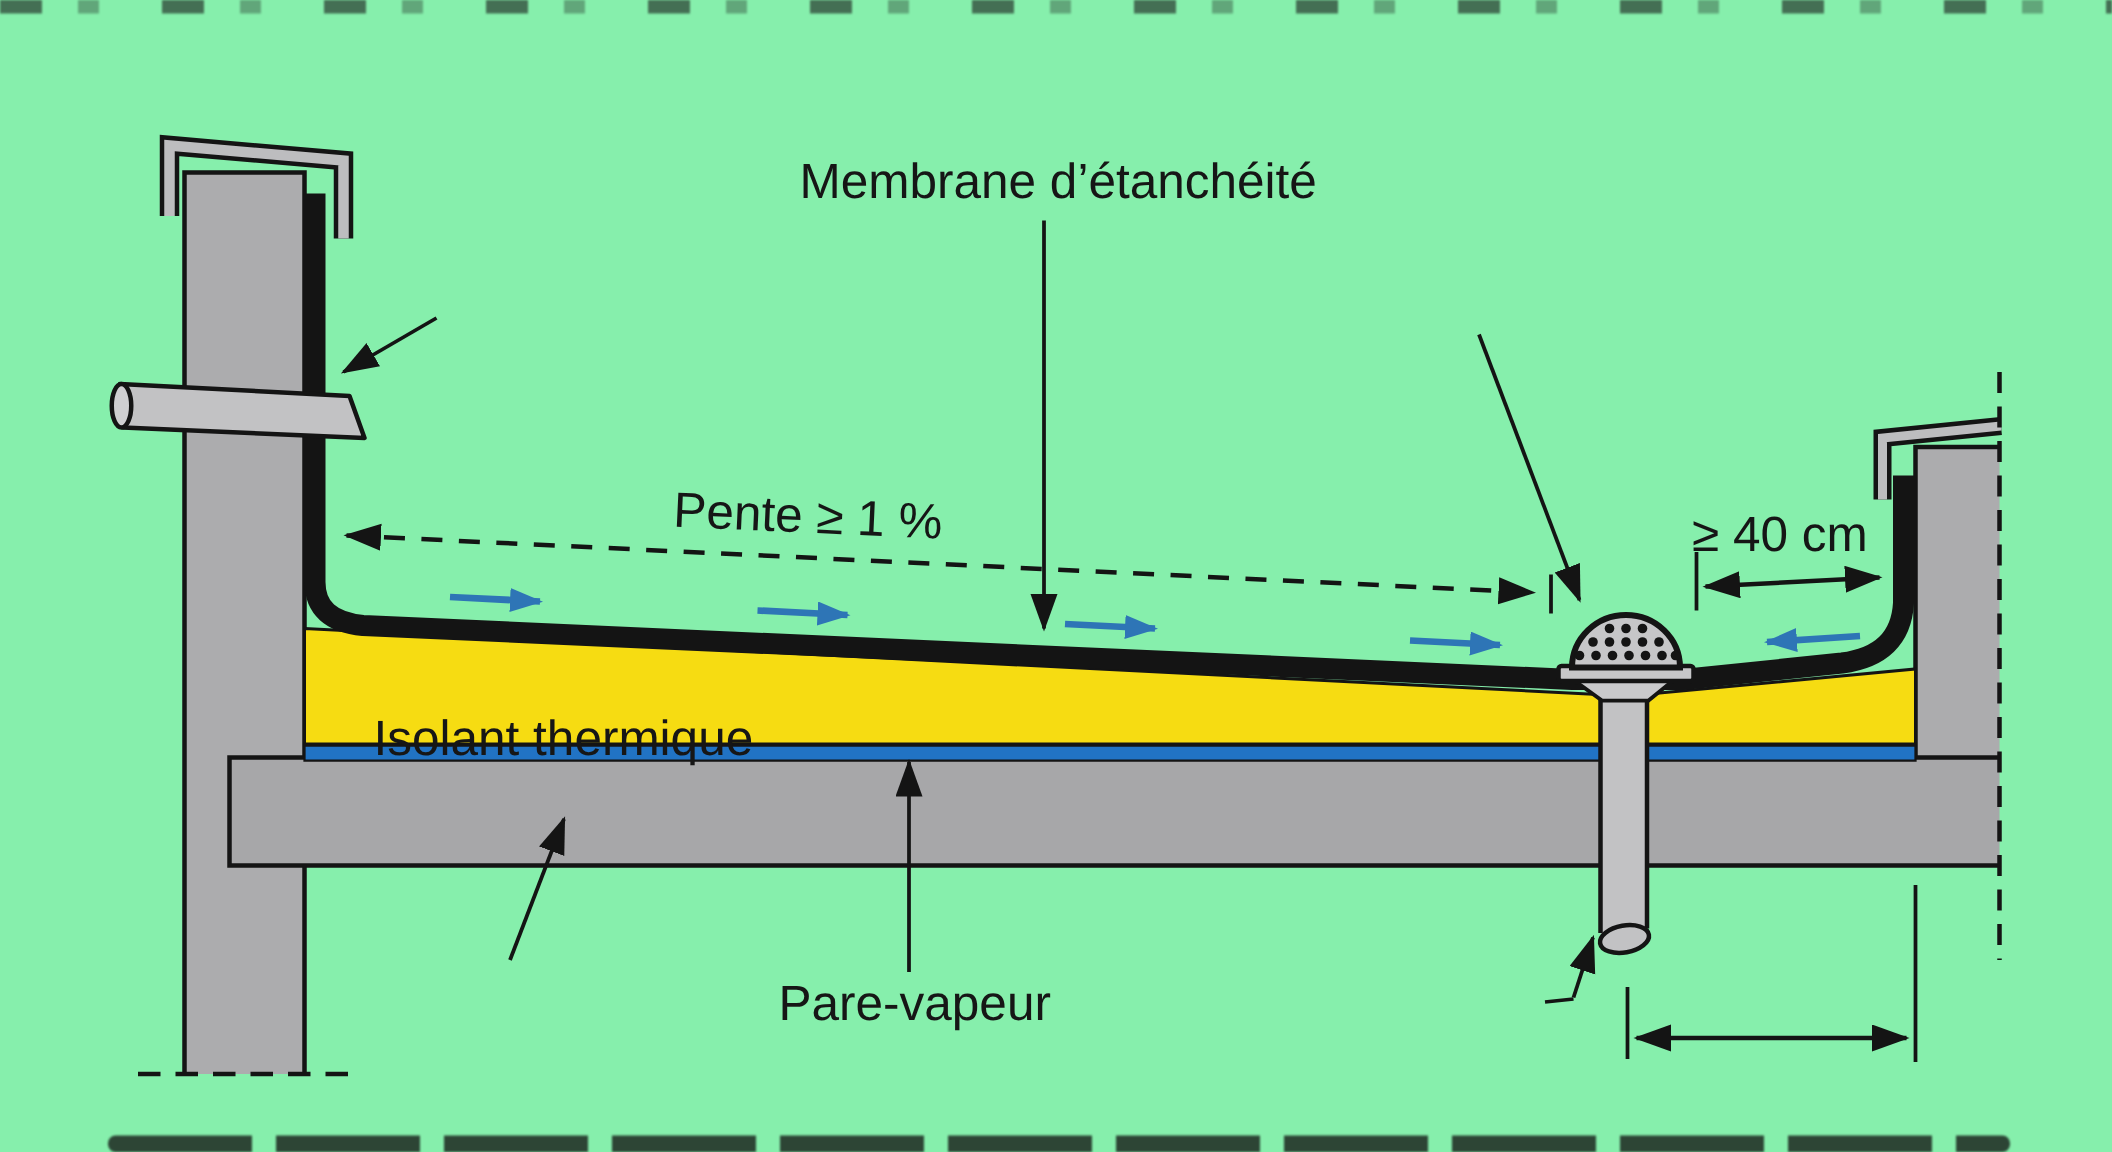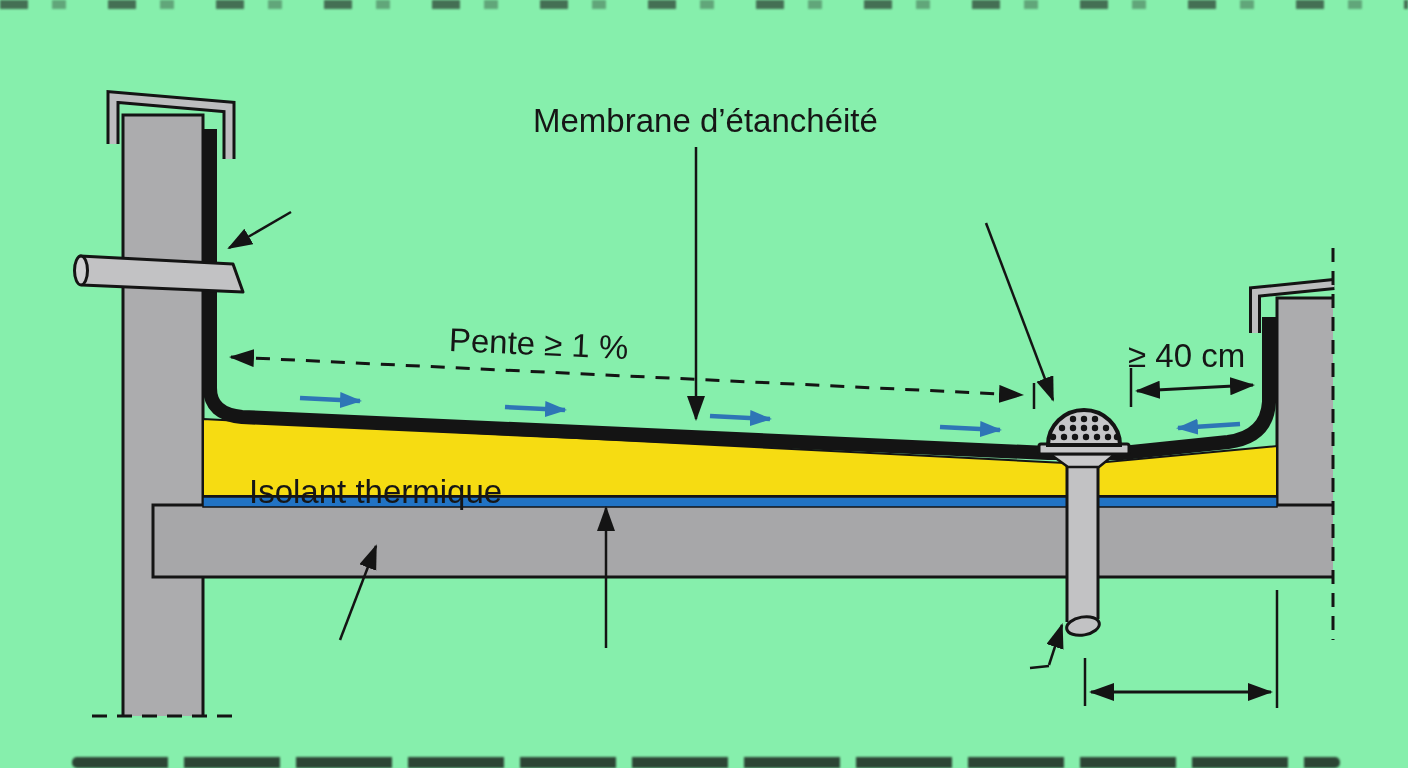--- a/index.html
+++ b/index.html
@@ -128,16 +128,17 @@
       <line x1="710" y1="416" x2="770" y2="419" marker-end="url(#ahBlue)"></line>
       <line x1="940" y1="427" x2="1000" y2="430" marker-end="url(#ahBlue)"></line>
       <line x1="1240" y1="424" x2="1178" y2="428" marker-end="url(#ahBlue)"></line>
     </g>
   </svg>
 
   <div class="lbl" style="left:533px;top:103px;">Membrane d’étanchéité</div>
   <div class="lbl rot" style="left:449px;top:322px;">Pente ≥ 1 %</div>
   <div class="lbl" style="left:1128px;top:338px;">≥ 40 cm</div>
   <div class="lbl" style="left:249px;top:426px;margin-top:48px;">Isolant thermique</div>
+  <div class="lbl" style="left:519px;top:651px;">Pare-vapeur</div>
 
   <div class="noise top"></div>
   <div class="noise bottom"></div>
 </div>
 
 </body></html>

